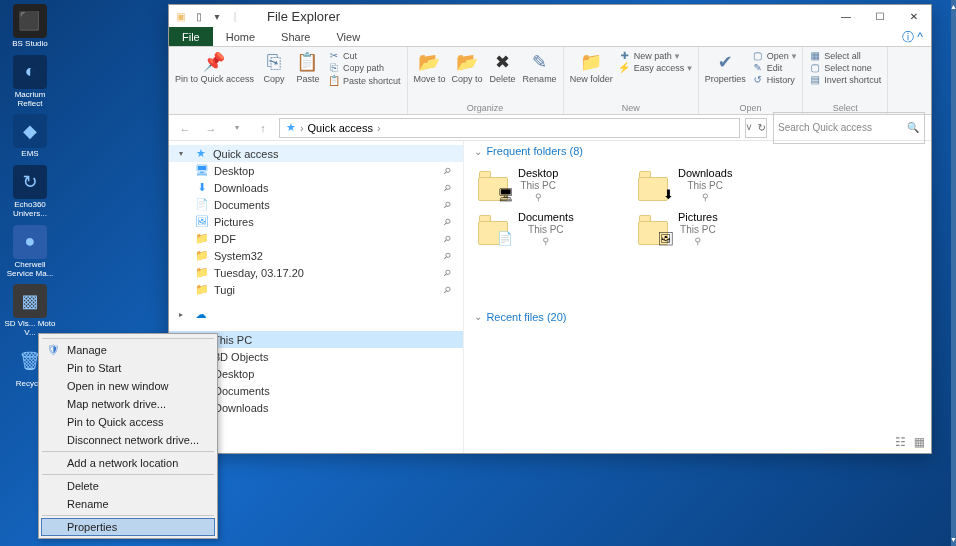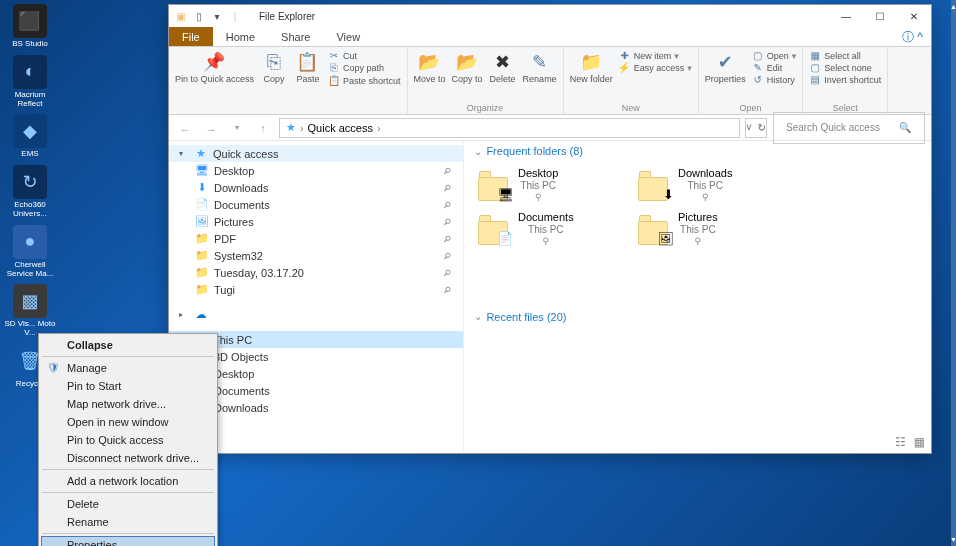--- a/index.html
+++ b/index.html
@@ -12,45 +12,45 @@
   .desktop { position:absolute; left:4px; top:4px; width:60px; }
   .di { width:52px; text-align:center; color:#fff; font-size:8px; margin-bottom:6px; cursor:default; }
   .di .ic { width:34px; height:34px; margin:0 auto 2px; border-radius:4px; display:flex; align-items:center; justify-content:center; font-size:18px; }
   .di .lbl { line-height:1.1; word-break:break-word; }
 
   
   .win { position:absolute; left:168px; top:4px; width:764px; height:450px; background:#fff; border:1px solid #999; box-shadow:0 4px 20px rgba(0,0,0,.3); display:flex; flex-direction:column; }
   .titlebar { height:22px; display:flex; align-items:center; background:#fff; }
   .qat { display:flex; gap:2px; padding-left:4px; align-items:center; }
   .qat span { width:16px; height:16px; display:flex; align-items:center; justify-content:center; color:#555; font-size:10px; }
-  .tb-title { font-size:10px; color:#333; margin-left:16px; }
+  .tb-title { font-size:13px; color:#333; margin-left:24px; }
   .win-ctrls { margin-left:auto; display:flex; }
   .win-ctrls div { width:34px; height:22px; display:flex; align-items:center; justify-content:center; font-size:10px; color:#333; }
 
   .tabs { height:20px; display:flex; align-items:flex-end; border-bottom:1px solid #d0d0d0; font-size:11px; }
   .tab { padding:3px 12px; color:#444; border:1px solid transparent; border-bottom:none; }
-  .tab.file { background:#a16207; color:#fff; }
+  .tab.file { background:#14532d; color:#fff; }
   .ribbon-help { margin-left:auto; padding:0 8px; font-size:12px; color:#1979ca; }
   .ribbon { height:68px; background:#f5f6f7; border-bottom:1px solid #d0d0d0; display:flex; font-size:9px; color:#666; }
   .rgroup { border-right:1px solid #e2e2e2; padding:3px 6px 0; display:flex; flex-direction:column; }
   .rgroup .items { flex:1; display:flex; gap:6px; align-items:flex-start; }
   .rgroup .gname { text-align:center; font-size:9px; color:#888; padding:1px 0; }
   .rbtn { display:flex; flex-direction:column; align-items:center; gap:1px; min-width:28px; }
   .rbtn .ric { width:24px; height:24px; color:#5a7fa6; font-size:18px; display:flex; align-items:center; justify-content:center; }
   .rbtn .rlab { font-size:9px; text-align:center; line-height:1; color:#555; }
   .rmini { display:flex; flex-direction:column; gap:1px; }
   .rmini div { display:flex; align-items:center; gap:3px; font-size:9px; color:#555; white-space:nowrap; }
   .rmini .mic { width:12px; color:#5a7fa6; font-size:10px; text-align:center; }
 
   .addr { height:26px; display:flex; align-items:center; padding:0 6px; gap:6px; border-bottom:1px solid #e5e5e5; }
   .navb { width:20px; height:20px; display:flex; align-items:center; justify-content:center; color:#999; font-size:11px; }
   .crumb { flex:1; border:1px solid #ccc; height:20px; display:flex; align-items:center; font-size:11px; padding:0 6px; gap:4px; }
   .crumb .star { color:#40a9ff; }
   .refresh { border:1px solid #ccc; width:22px; height:20px; margin-left:-1px; display:flex; align-items:center; justify-content:center; font-size:10px; color:#666; }
-  .search { border:1px solid #ccc; width:152px; height:32px; display:flex; align-items:center; padding:0 12px; font-size:10px; color:#888; justify-content:space-between;text-align:center; }
+  .search { border:1px solid #ccc; width:152px; height:32px; display:flex; align-items:center; padding:0 4px; font-size:10px; color:#888; justify-content:space-between;text-align:center; }
 
   .body { flex:1; display:flex; overflow:hidden; }
   .nav { width:295px; background:#fff; overflow-y:auto; font-size:11px; padding-top:4px; border-right:1px solid #eee; }
   .nav .nitem { display:flex; align-items:center; height:17px; padding-left:10px; gap:5px; color:#333; position:relative; }
   .nav .nitem.l2 { padding-left:26px; }
   .nav .nitem.sel { background:#cce8ff; }
   .nav .nitem.qa-hdr { background:#e5f3ff; }
   .chev { width:10px; color:#666; font-size:8px; display:inline-block; }
   .nic { width:14px; text-align:center; font-size:11px; }
   .pin { margin-left:auto; margin-right:12px; color:#888; font-size:9px; transform:rotate(45deg); }
@@ -190,21 +190,21 @@
     </div>
     <div class="rgroup">
       <div class="items">
         <div class="rbtn">
             <div class="ric">📁</div>
             <div class="rlab">New folder</div>
           </div>
         <div class="rmini">
           <div>
               <span class="mic">✚</span>
-              <span>New item</span>
+              <span>New path</span>
               <span style="color:#888"> ▾</span>
             </div>
           <div>
               <span class="mic">⚡</span>
               <span>Easy access</span>
               <span style="color:#888"> ▾</span>
             </div>
         </div>
       </div>
       <div class="gname">New</div>
@@ -407,26 +407,25 @@
         </div>
       <div class="viewbar">
         <span>☷</span>
         <span>▦</span>
       </div>
     </div>
   </div>
 </div>
 
 <div class="ctx" id="ctx">
-    <div class="citem" style="font-weight:600">Collapse</div>
     <div class="csep"></div>
     <div class="citem"><span class="cic">🛡</span>Manage</div>
     <div class="citem">Pin to Start</div>
+    <div class="citem">Open in new window</div>
     <div class="citem">Map network drive...</div>
-    <div class="citem">Open in new window</div>
     <div class="citem">Pin to Quick access</div>
     <div class="citem">Disconnect network drive...</div>
     <div class="csep"></div>
     <div class="citem">Add a network location</div>
     <div class="csep"></div>
     <div class="citem">Delete</div>
     <div class="citem">Rename</div>
     <div class="csep"></div>
     <div class="citem sel">Properties</div>
   </div>

